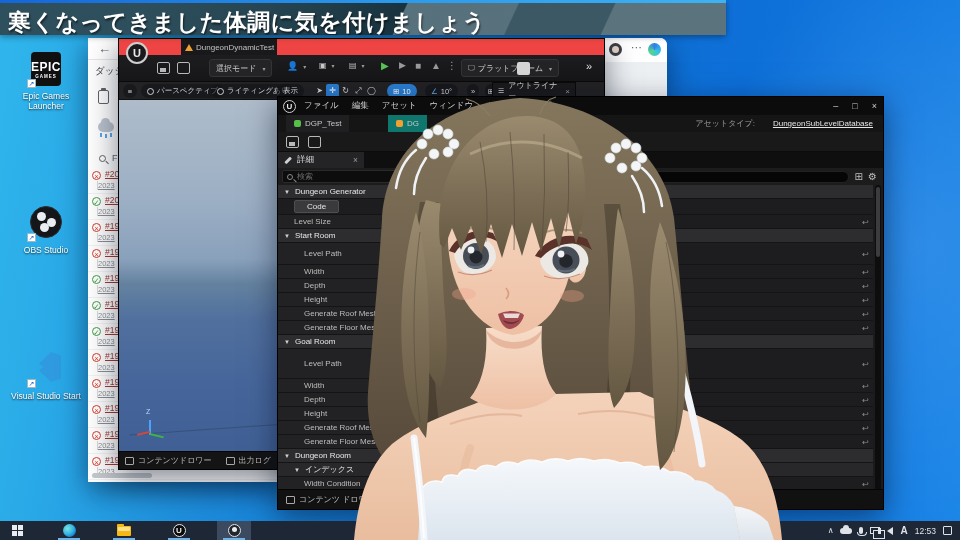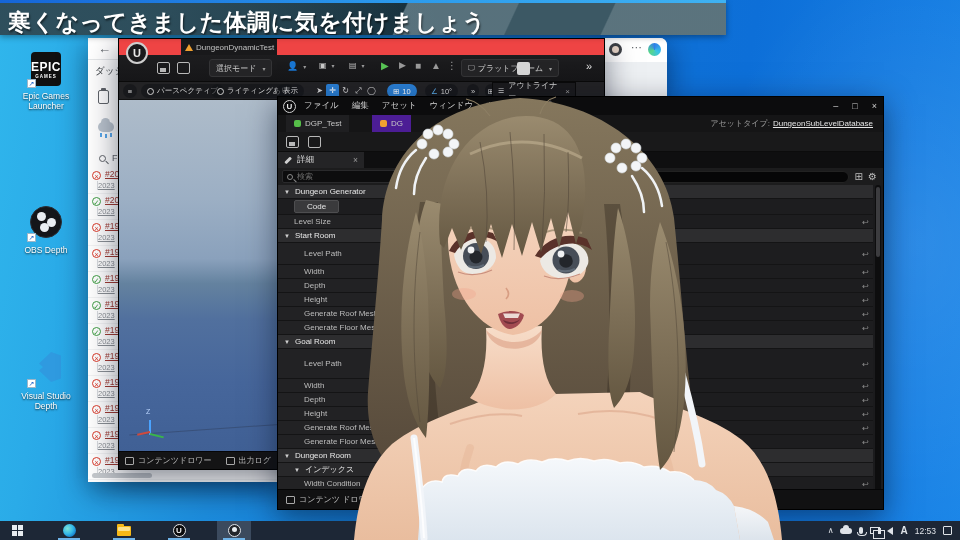--- a/index.html
+++ b/index.html
@@ -114,21 +114,21 @@
 #uefront{left:277px;top:96px;width:607px;height:414px;background:#1b1b1d;border:1px solid #000}
 #uefront .titlebar{position:absolute;left:0;top:0;width:100%;height:18px;background:#0c0c0d;display:flex;align-items:center}
 #uefront .logo{width:13px;height:13px;border-radius:50%;border:1.5px solid #d0d0d0;color:#e8e8e8;font-size:8px;font-weight:bold;
   text-align:center;line-height:11px;margin:0 8px 0 5px}
 #uefront .menus{display:flex;gap:13px;font-size:8.5px;color:#d4d4d4}
 #uefront .winctl{position:absolute;right:6px;top:0;height:18px;display:flex;gap:14px;align-items:center;color:#cfcfcf;font-size:9px}
 #uefront .tabrow{position:absolute;left:0;top:18px;width:100%;height:17px;background:#151516}
 .ftab{position:absolute;top:0;height:17px;display:flex;align-items:center;gap:4px;padding:0 8px;font-size:8px;color:#c6c6c6}
 .dot{width:7px;height:7px;border-radius:2px}
 #uefront .assettype{position:absolute;right:10px;top:3px;font-size:8px;color:#9a9a9a}
-#uefront .assettype b{color:#e6e6e6;font-weight:normal;text-decoration:underline;margin-left:3px}
+#uefront .assettype b{color:#e6e6e6;font-weight:normal;text-decoration:underline;margin-left:18px}
 #uefront .ftoolbar{position:absolute;left:0;top:35px;width:100%;height:20px;background:#19191a;border-bottom:1px solid #0c0c0c}
 #uefront .dtabrow{position:absolute;left:0;top:55px;width:100%;height:16px;background:#0f0f10}
 #uefront .dtab{position:absolute;left:0;top:0;width:86px;height:16px;background:#242426;display:flex;align-items:center;gap:5px;padding:0 6px;color:#e0e0e0;font-size:8.5px}
 .pencil{width:8px;height:2.5px;background:#cfcfcf;transform:rotate(-45deg);border-radius:1px}
 #uefront .searchrow{position:absolute;left:0;top:71px;width:100%;height:17px;background:#1c1c1d}
 .sbox{position:absolute;left:4px;top:2px;width:142px;height:13px;background:#0d0d0e;border-radius:2px;border:1px solid #2a2a2c;
   display:flex;align-items:center;gap:4px;padding:0 4px;color:#6f6f6f;font-size:8px}
 .smag{width:6px;height:6px;border:1.2px solid #8a8a8a;border-radius:50%;position:relative;flex:none}
 .smag:after{content:"";position:absolute;left:4.5px;top:5px;width:3.5px;height:1.2px;background:#8a8a8a;transform:rotate(45deg)}
 .bigpill{position:absolute;left:152px;right:34px;top:3px;height:12px;background:#060607;border-radius:6px;border:1px solid #222}
@@ -198,30 +198,30 @@
 </div>
 <div class="dicon" style="left:10px;top:205px">
   <div class="art">
       <div class="obs-art">
         <i></i>
         <i></i>
         <i></i>
       </div>
     <span class="shortcut">↗</span>
     </div>
-  <div class="lbl">OBS Depth</div>
+  <div class="lbl">OBS Studio</div>
 </div>
 <div class="dicon" style="left:10px;top:350px">
   <div class="art">
       <div class="vsc-art">
         <b></b>
       </div>
     <span class="shortcut">↗</span>
     </div>
-  <div class="lbl">Visual Studio Depth</div>
+  <div class="lbl">Visual Studio Start</div>
 </div>
 
 <div class="win" id="browser">
   <div class="topbar">
     <span class="back">←</span>
   </div>
   <div class="head">ダッシ</div>
   <span class="mini-ic clipboard"></span>
   <span class="mini-ic weather"></span>
   <span class="mag"></span>
@@ -425,21 +425,21 @@
       <span>–</span>
       <span>□</span>
       <span>×</span>
     </div>
   </div>
   <div class="tabrow">
     <div class="ftab" style="left:8px;background:#1f1f21">
       <span class="dot" style="background:#56be49"></span>
       <span>DGP_Test</span>
     </div>
-    <div class="ftab" style="left:94px;background:#4c1d95">
+    <div class="ftab" style="left:110px;background:#0f766e">
       <span class="dot" style="background:#f0a030"></span>
       <span>DG</span>
     </div>
     <div class="assettype">
       <span>アセットタイプ:</span><b>DungeonSubLevelDatabase</b>
     </div>
   </div>
   <div class="ftoolbar">
     <span class="tb-ic save" style="left:8px;top:4px"></span>
     <span class="tb-ic" style="left:30px;top:4px"></span>

